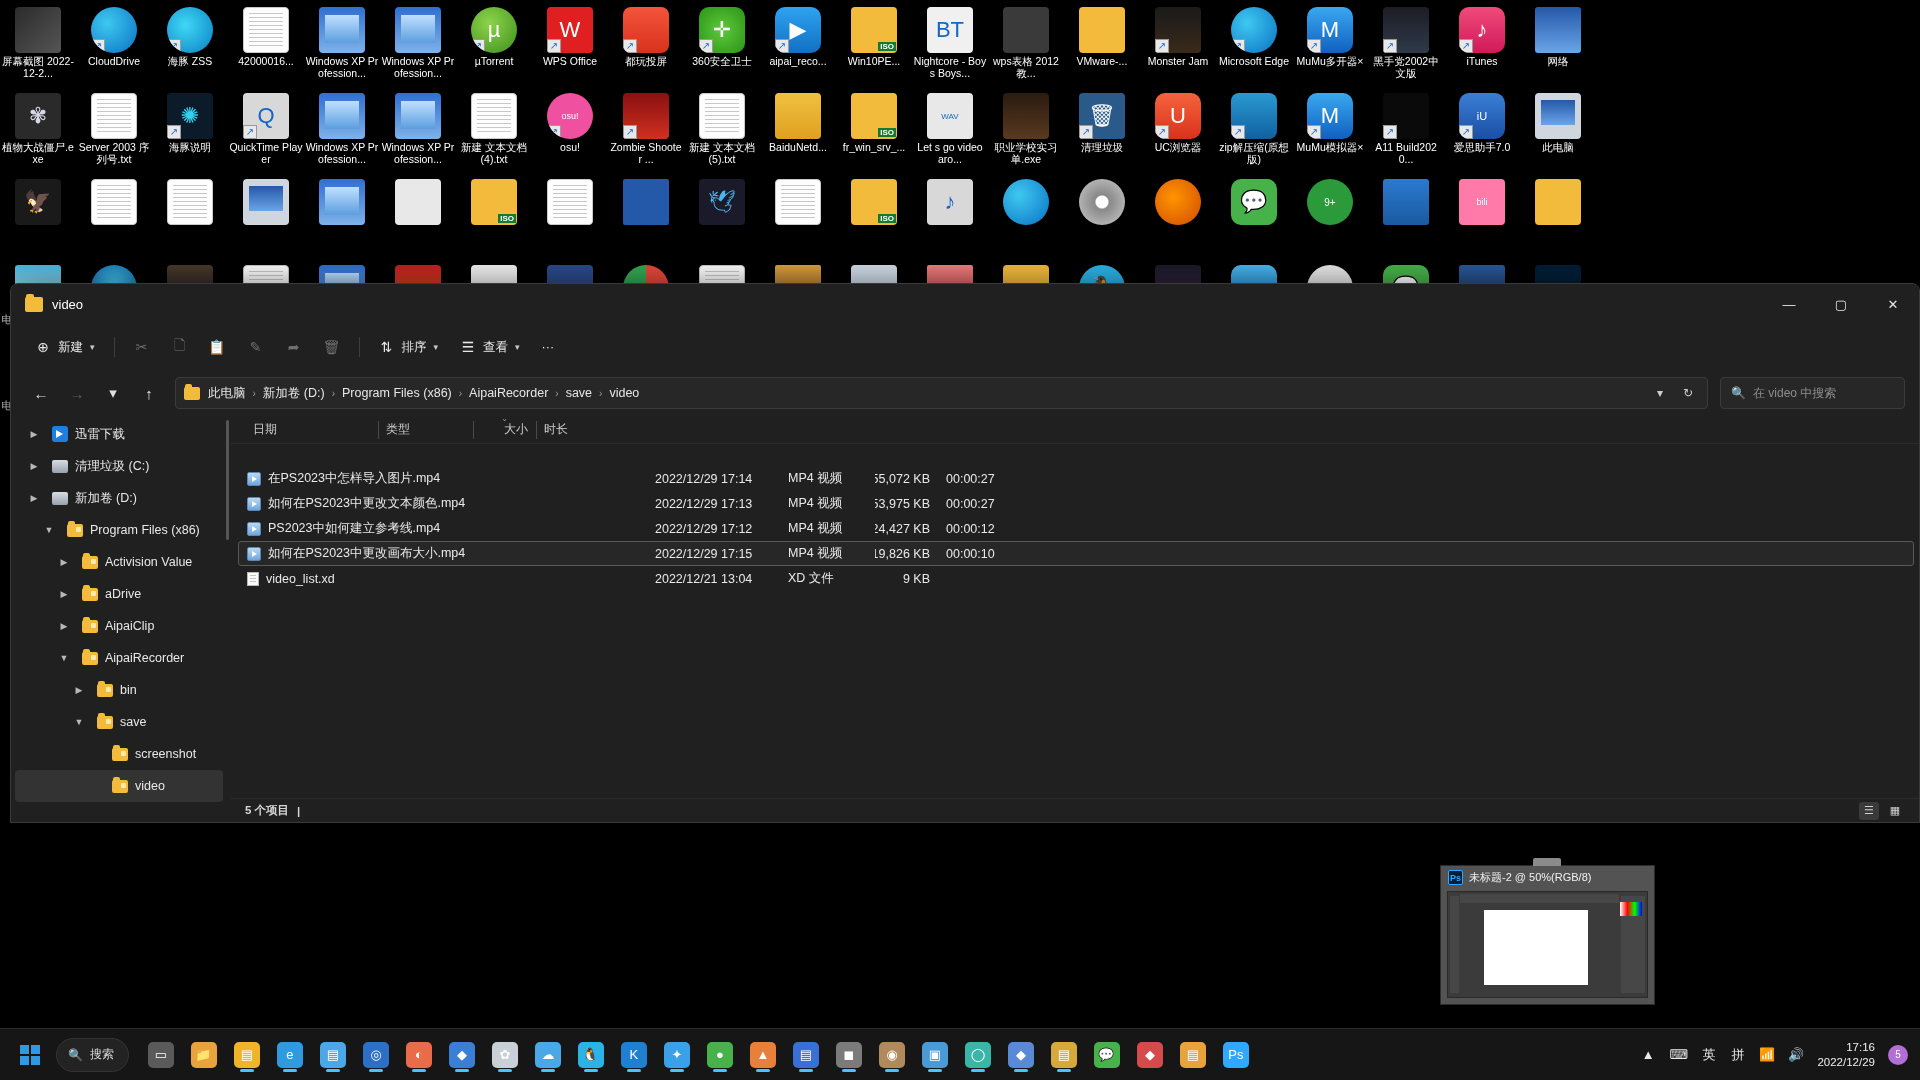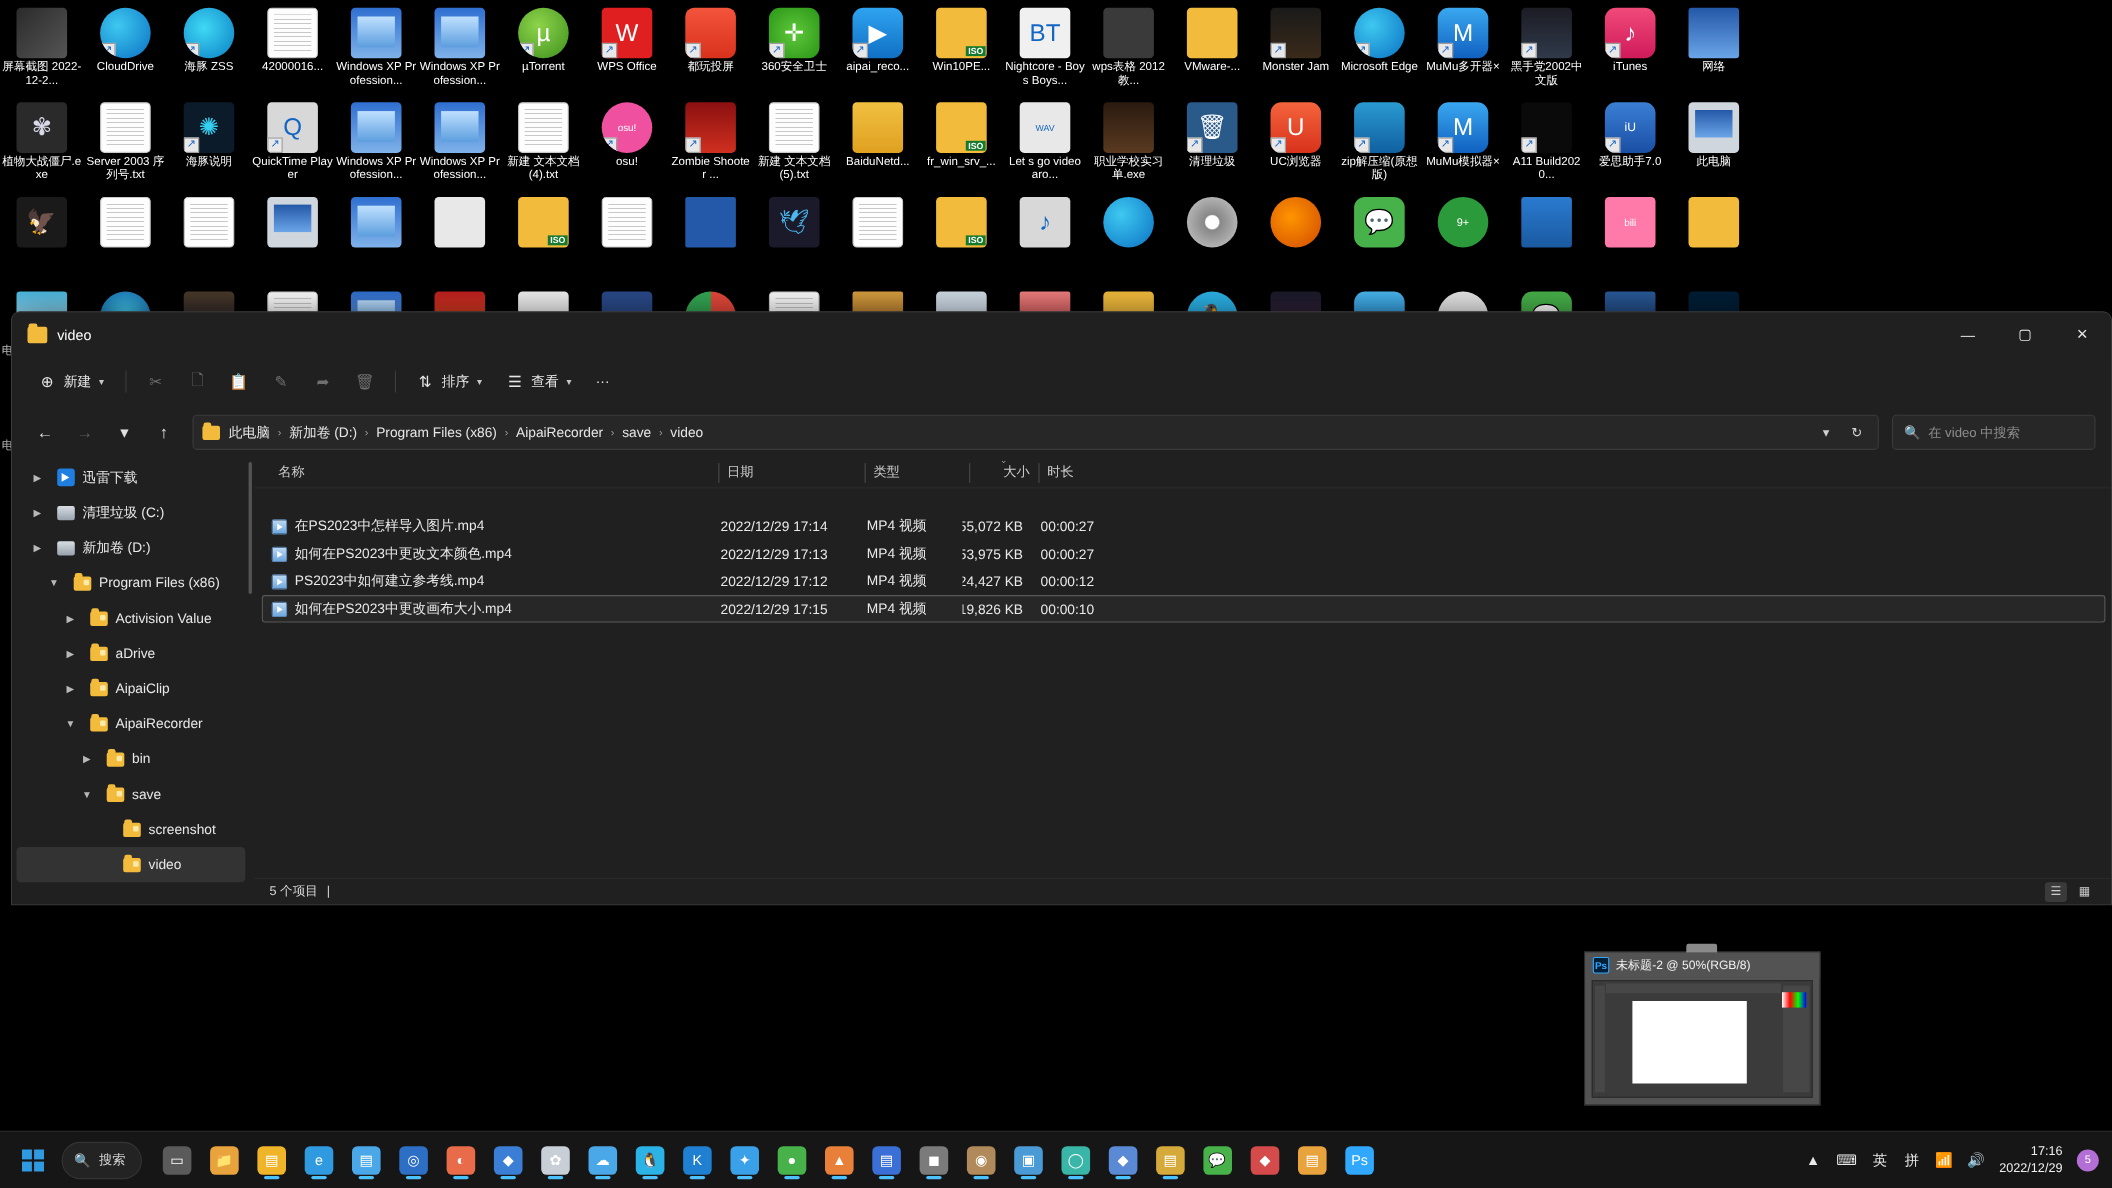--- a/index.html
+++ b/index.html
@@ -218,20 +218,21 @@
   .txtico{width:12px;height:14px;flex:0 0 12px;background:#fafafa;border:1px solid #b9b9b9;position:relative;}
   .txtico::after{content:"";position:absolute;inset:2px 2px;background:repeating-linear-gradient(#c4c4c4 0 1px,transparent 1px 3px);}
 
   .statusbar{
     height:24px;flex:0 0 24px;
     display:flex;align-items:center;
     padding:0 14px;
     color:#d6d6d6;font-size:11.5px;
     border-top:1px solid #2b2b2b;
     gap:8px;
+    font-weight:bold;
   }
   .status-right{margin-left:auto;display:flex;gap:6px;align-items:center;}
   .vbtn{width:20px;height:18px;border-radius:3px;display:flex;align-items:center;justify-content:center;color:#cfcfcf;font-size:11px;}
   .vbtn.active{background:#3a3a3a;}
 
   
   #psfloat{
     position:absolute;left:1440px;top:865px;width:215px;height:140px;
     background:#535353;border:1px solid #2b2b2b;
     box-shadow:0 6px 22px rgba(0,0,0,.75);
@@ -897,23 +898,20 @@
           <span class="tw"></span>
           <span class="tico">
             <span class="f-ico"></span>
           </span>
           <span>video</span>
         </div>
       </div>
 
     <div class="listpane">
       <div class="col-head">
-          <div class="ch c-name">
-            <span>名称</span>
-          </div>
           <div class="ch c-date">
             <span>日期</span>
           </div>
           <div class="ch c-type">
             <span>类型</span>
           </div>
           <div class="ch c-size">
             <span>大小</span>
             <span class="sortcar">⌄</span>
           </div>
@@ -955,20 +953,30 @@
           <div class="row selected">
             <div class="cell c-name">
               <span class="mp4ico"></span>
               <span>如何在PS2023中更改画布大小.mp4</span>
             </div>
             <div class="cell c-date">2022/12/29 17:15</div>
             <div class="cell c-type">MP4 视频</div>
             <div class="cell c-size">19,826 KB</div>
             <div class="cell c-dur">00:00:10</div>
           </div>
+          <div class="row">
+            <div class="cell c-name">
+              <span class="txtico"></span>
+              <span>video_list.xd</span>
+            </div>
+            <div class="cell c-date">2022/12/21 13:04</div>
+            <div class="cell c-type">XD 文件</div>
+            <div class="cell c-size">9 KB</div>
+            <div class="cell c-dur"></div>
+          </div>
         </div>
       <div class="statusbar">
         <span>5 个项目</span>
         <span>|</span>
         <span class="status-right">
           <span class="vbtn active">☰</span>
           <span class="vbtn">▦</span>
         </span>
       </div>
     </div>

